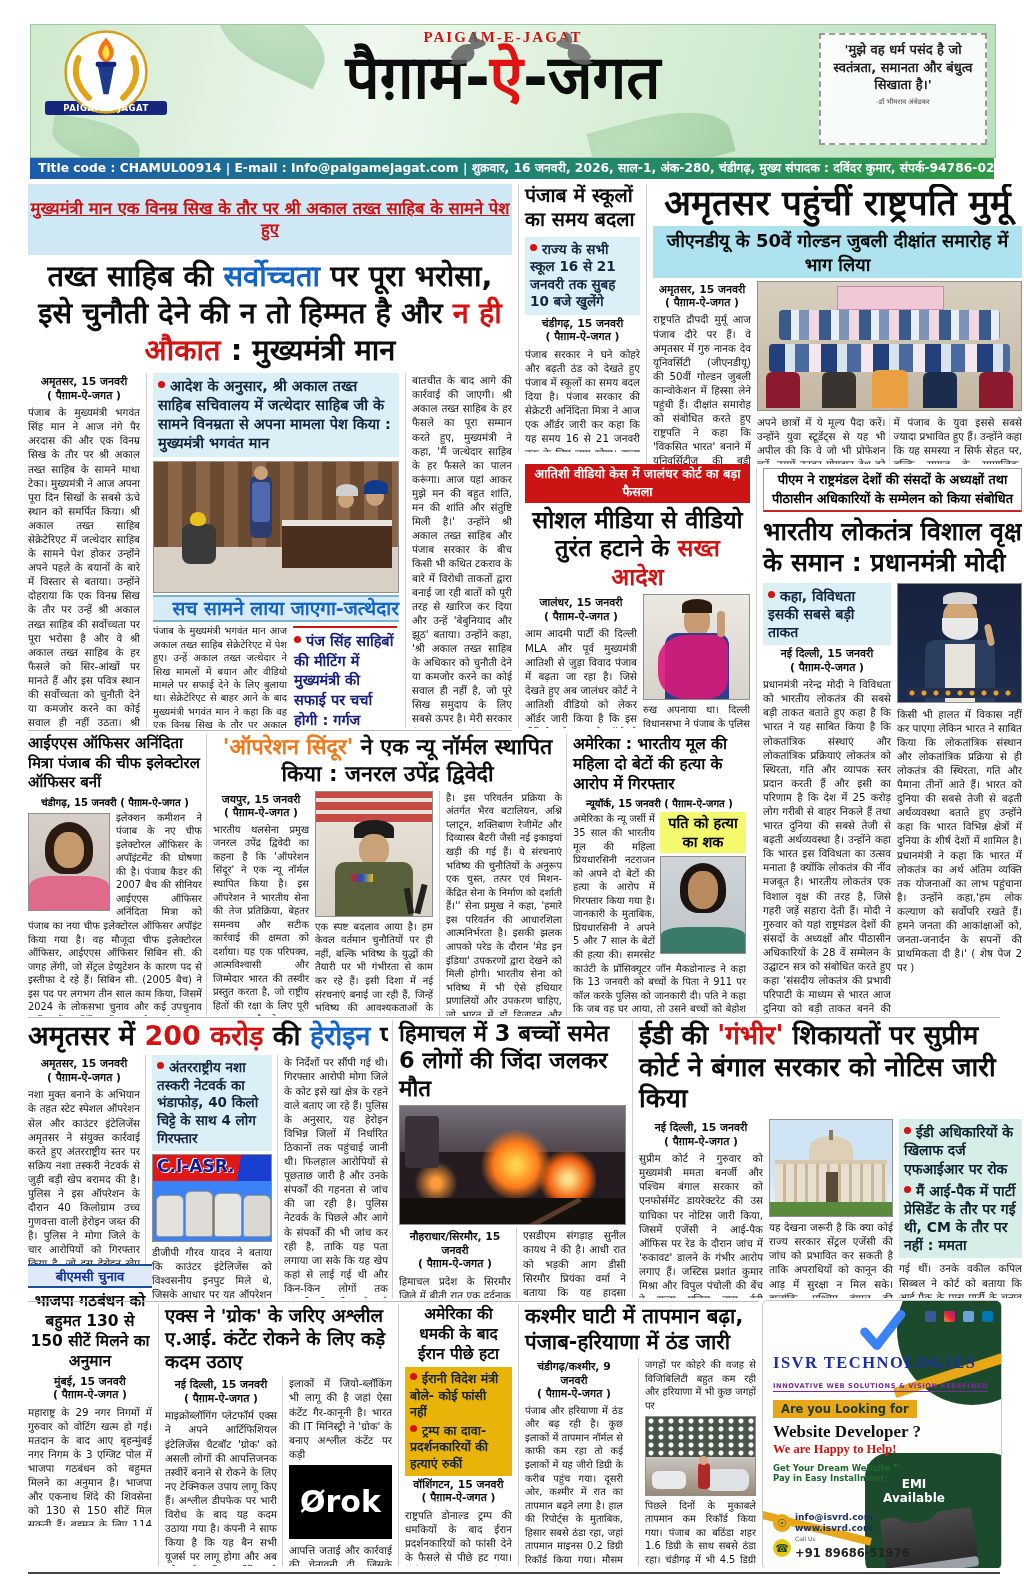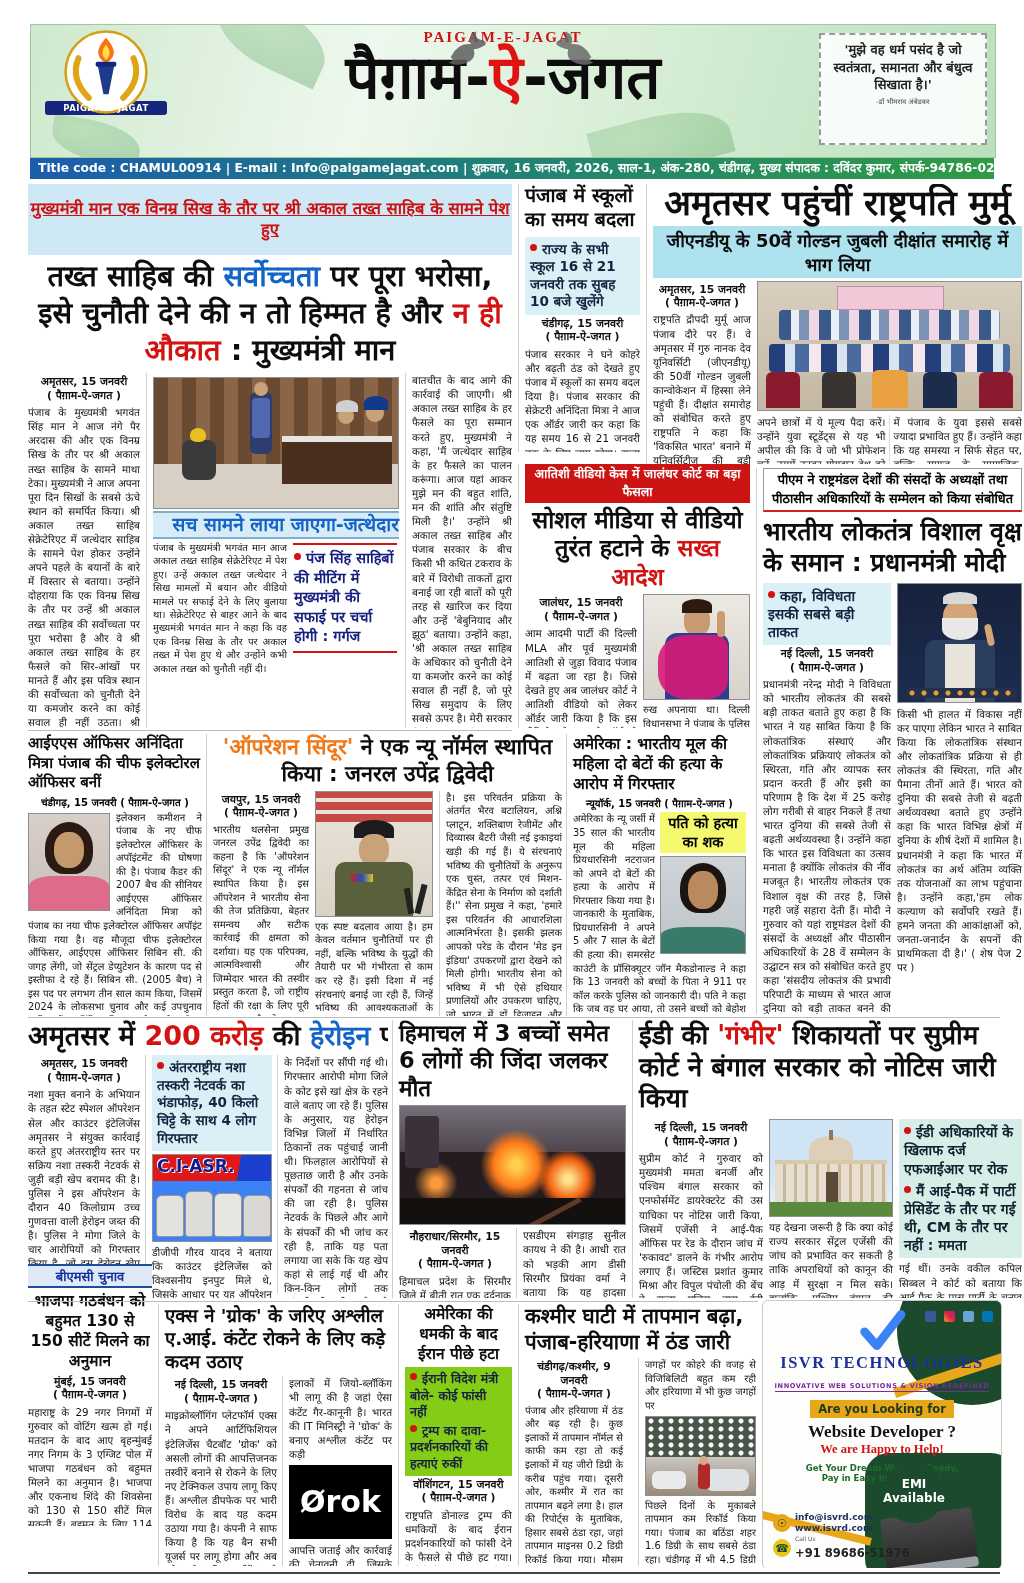--- a/index.html
+++ b/index.html
@@ -105,20 +105,21 @@
 
   <div class="art" style="left:28px;top:184px;width:484px;height:544px;">
     <div class="kicker-blue">मुख्यमंत्री मान एक विनम्र सिख के तौर पर श्री अकाल तख्त साहिब के सामने पेश हुए</div>
     <h1 class="hl" style="font-size:29px;line-height:1.28;text-align:center;margin:3px 0 4px;"><span>तख्त साहिब की </span><span class="blue">सर्वोच्चता</span><span> पर पूरा भरोसा, इसे चुनौती देने की न तो हिम्मत है और </span><span class="red">न ही औकात</span><span> : मुख्यमंत्री मान</span></h1>
     <div class="row" style="height:408px;">
       <div style="width:112px;flex:none;">
         <div class="dateline"><span>अमृतसर, 15 जनवरी</span><br><span>( पैग़ाम-ऐ-जगत )</span></div>
         <div class="body">पंजाब के मुख्यमंत्री भगवंत सिंह मान ने आज नंगे पैर अरदास की और एक विनम्र सिख के तौर पर श्री अकाल तख्त साहिब के सामने माथा टेका। मुख्यमंत्री ने आज अपना पूरा दिन सिखों के सबसे ऊंचे स्थान को समर्पित किया। श्री अकाल तख्त साहिब सेक्रेटेरिएट में जत्थेदार साहिब के सामने पेश होकर उन्होंने अपने पहले के बयानों के बारे में विस्तार से बताया। उन्होंने दोहराया कि एक विनम्र सिख के तौर पर उन्हें श्री अकाल तख्त साहिब की सर्वोच्चता पर पूरा भरोसा है और वे श्री अकाल तख्त साहिब के हर फैसले को सिर-आंखों पर मानते हैं और इस पवित्र स्थान की सर्वोच्चता को चुनौती देने या कमजोर करने का कोई सवाल ही नहीं उठता। श्री अकाल तख्त साहिब सेक्रेटेरिएट में पेश होने के बाद पत्रकारों से बात करते हुए मुख्यमंत्री ने कहा कि वे जत्थेदार साहिब के आदेश पर खुद पेश हुए हैं। उन्होंने कहा, 'जत्थेदार साहिब के आदेश पर, मैं एक विनम्र सिख के तौर पर वहां पेश हुआ। सवालों के जवाब में अपनी स्पष्टता दी है। श्री अकाल तख्त साहिब सबसे बड़ी संस्था है और मैं इसे भी सबसे बड़ी मानता हूं।' मुख्यमंत्री ने कहा कि जत्थेदार साहिब ने अपना बयान दर्ज कर लिया है और सिख साहिबों से</div>
       </div>
       <div class="vr" style="width:246px;flex:none;margin-left:6px;">
+        <div class="bulletbox" style="font-size:14.5px;"><span class="bdot"></span><span>आदेश के अनुसार, श्री अकाल तख्त साहिब सचिवालय में जत्थेदार साहिब जी के सामने विनम्रता से अपना मामला पेश किया : मुख्यमंत्री भगवंत मान</span></div>
         <div class="ph" style="height:130px;margin-top:4px;background:repeating-linear-gradient(90deg,#6b4a32 0 14px,#8a6547 14px 28px);">
           <div style="position:absolute;left:0;bottom:0;width:100%;height:34%;background:#d8d0c4;"></div>
           <div style="position:absolute;left:96px;top:14px;width:22px;height:62px;background:#2e3d6e;border-radius:6px;"></div>
           <div style="position:absolute;left:100px;top:4px;width:14px;height:14px;background:#caa27a;border-radius:50%;"></div>
           <div style="position:absolute;left:98px;top:20px;width:18px;height:40px;background:#5a74c0;border-radius:4px;opacity:.8;"></div>
           <div style="position:absolute;left:28px;top:62px;width:34px;height:40px;background:#3a3a3a;border-radius:8px;"></div>
           <div style="position:absolute;left:36px;top:50px;width:16px;height:14px;background:#e8c020;border-radius:50% 50% 40% 40%;"></div>
           <div style="position:absolute;right:6px;top:58px;width:110px;height:42px;background:#4a2f1e;border-top:6px solid #e8e4de;"></div>
           <div style="position:absolute;right:14px;top:26px;width:18px;height:18px;background:#caa27a;border-radius:50%;"></div>
           <div style="position:absolute;right:10px;top:18px;width:24px;height:14px;background:#123a8c;border-radius:50% 50% 0 0;"></div>
@@ -357,21 +358,21 @@
       <div class="vr" style="flex:1;margin-left:5px;">
         <div class="body">इलाकों में जियो-ब्लॉकिंग भी लागू की है जहां ऐसा कंटेंट गैर-कानूनी है। भारत की IT मिनिस्ट्री ने 'ग्रोक' के बनाए अश्लील कंटेंट पर कड़ी</div>
         <div style="background:#000;color:#fff;height:74px;display:flex;align-items:center;justify-content:center;font-size:30px;font-weight:bold;margin:4px 0;">Ørok</div>
         <div class="body">आपत्ति जताई और कार्रवाई की चेतावनी दी, जिसके बाद एक्स ने अपनी गलती मानी और करीब 3,500 आपत्तिजनक कंटेंट हटा दिए और 600 से ज्यादा अकाउंट डिलीट कर दिए। सरकार ने साफ कर दिया ( शेष पेज 2 पर )</div>
       </div>
     </div>
   </div>
 
   <div class="art vr" style="left:398px;top:1304px;width:114px;height:262px;">
     <h3 class="hl" style="font-size:15.5px;line-height:1.3;text-align:center;margin:0 0 3px;">अमेरिका की धमकी के बाद ईरान पीछे हटा</h3>
-    <div class="bulletbox" style="font-size:12.5px;background:#84cc16;">
+    <div class="bulletbox" style="font-size:12.5px;background:#eab308;">
       <div><span class="bdot"></span><span>ईरानी विदेश मंत्री बोले- कोई फांसी नहीं</span></div>
       <div style="margin-top:3px;"><span class="bdot"></span><span>ट्रम्प का दावा-प्रदर्शनकारियों की हत्याएं रुकीं</span></div>
     </div>
     <div class="dateline"><span>वॉशिंगटन, 15 जनवरी</span><br><span>( पैग़ाम-ऐ-जगत )</span></div>
     <div class="body">राष्ट्रपति डोनाल्ड ट्रम्प की धमकियों के बाद ईरान प्रदर्शनकारियों को फांसी देने के फैसले से पीछे हट गया। रिपोर्ट के मुताबिक, ईरानी विदेश मंत्री अब्बास अराकची ने बुधवार को कहा कि ईरान की ओर से लोगों को फांसी देने की कोई योजना नहीं है। विदेश मंत्री ने फॉक्स न्यूज के 'स्पेशल रिपोर्ट विद ब्रेट बेयर' कार्यक्रम में दिए एक इंटरव्यू में कहा, 'फांसी ( शेष पेज 2 पर )</div>
   </div>
 
   <div class="art vr" style="left:518px;top:1304px;width:238px;height:262px;">
     <h2 class="hl" style="font-size:20.5px;line-height:1.25;margin:0 0 3px;">कश्मीर घाटी में तापमान बढ़ा, पंजाब-हरियाणा में ठंड जारी</h2>
     <div class="row" style="height:214px;">
@@ -406,21 +407,21 @@
       <div style="position:absolute;right:8px;top:6px;z-index:3;">
         <span class="soc" style="background:#3b5998;"></span>
         <span class="soc" style="background:linear-gradient(45deg,#f09433,#dc2743,#bc1888);"></span>
         <span class="soc" style="background:#6aa3d8;"></span>
         <span class="soc" style="background:#0077b5;"></span>
       </div>
 
       <svg width="52" height="44" viewBox="0 0 60 50" style="position:relative;z-index:2;display:block;margin:8px auto 0;">
         <path d="M10 26 L24 42 L52 6" fill="none" stroke="#3b82f6" stroke-width="10" stroke-linecap="round" stroke-linejoin="round"></path>
       </svg>
-      <div style="position:relative;z-index:2;text-align:center;padding:0 10px;">
+      <div style="position:relative;z-index:2;text-align:left;padding:0 10px;">
         <div style="font-family:'Liberation Serif','DejaVu Serif',serif;color:#1c2f9e;font-weight:bold;font-size:16.5px;letter-spacing:1.5px;">ISVR TECHNOLOGIES</div>
         <div style="color:#7a2a9e;font-size:6.6px;font-weight:bold;letter-spacing:.6px;border-bottom:1px solid #7a2a9e;display:inline-block;padding-bottom:1px;">INNOVATIVE WEB SOLUTIONS &amp; VISION REDEFINED</div>
         <div style="background:#e8a718;color:#1c3a1c;display:inline-block;font-weight:bold;font-size:11.5px;padding:2px 8px;margin-top:8px;">Are you Looking for</div>
         <div style="font-family:Liberation Serif, serif;font-weight:bold;font-size:17px;color:#111;margin-top:4px;">Website Developer ?</div>
         <div style="color:#d31212;font-weight:bold;font-size:12.5px;font-family:'Liberation Serif','DejaVu Serif',serif;">We are Happy to Help!</div>
         <div style="color:#1c6a2c;font-weight:bold;font-size:8.5px;margin-top:6px;"><span>Get Your Dream Website Ready,</span><br><span>Pay in Easy Installments!</span></div>
       </div>
       <div style="position:absolute;left:120px;top:160px;width:62px;height:62px;background:#1c4a2c;border-radius:50%;color:#fff;text-align:center;font-weight:bold;font-size:12px;line-height:1.2;padding-top:16px;box-sizing:border-box;z-index:3;"><span>EMI</span><br><span>Available</span></div>
 
       <div style="position:absolute;left:10px;bottom:34px;z-index:3;display:flex;align-items:center;">

